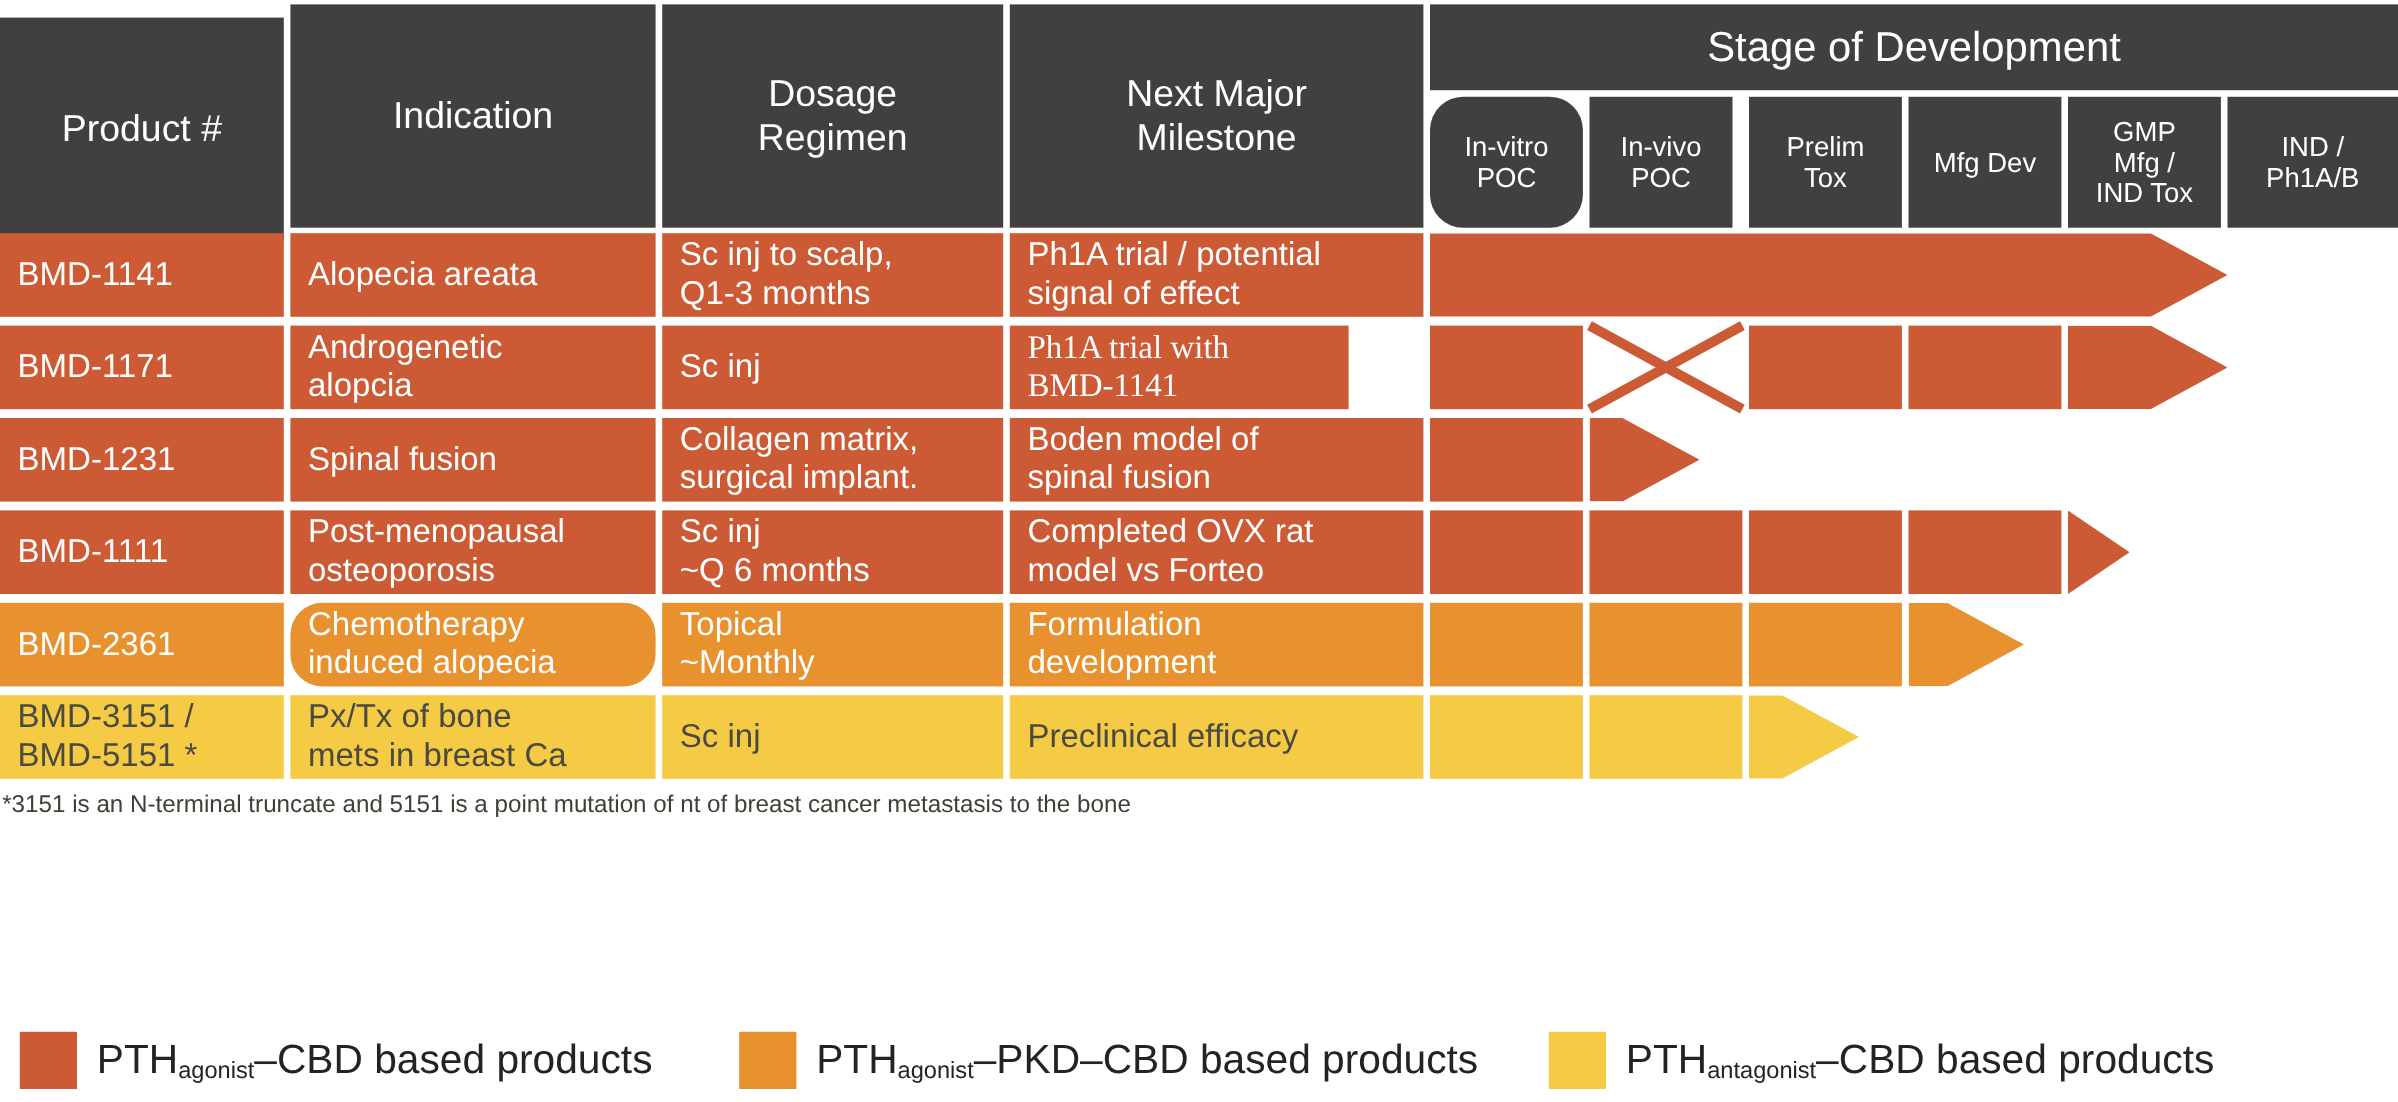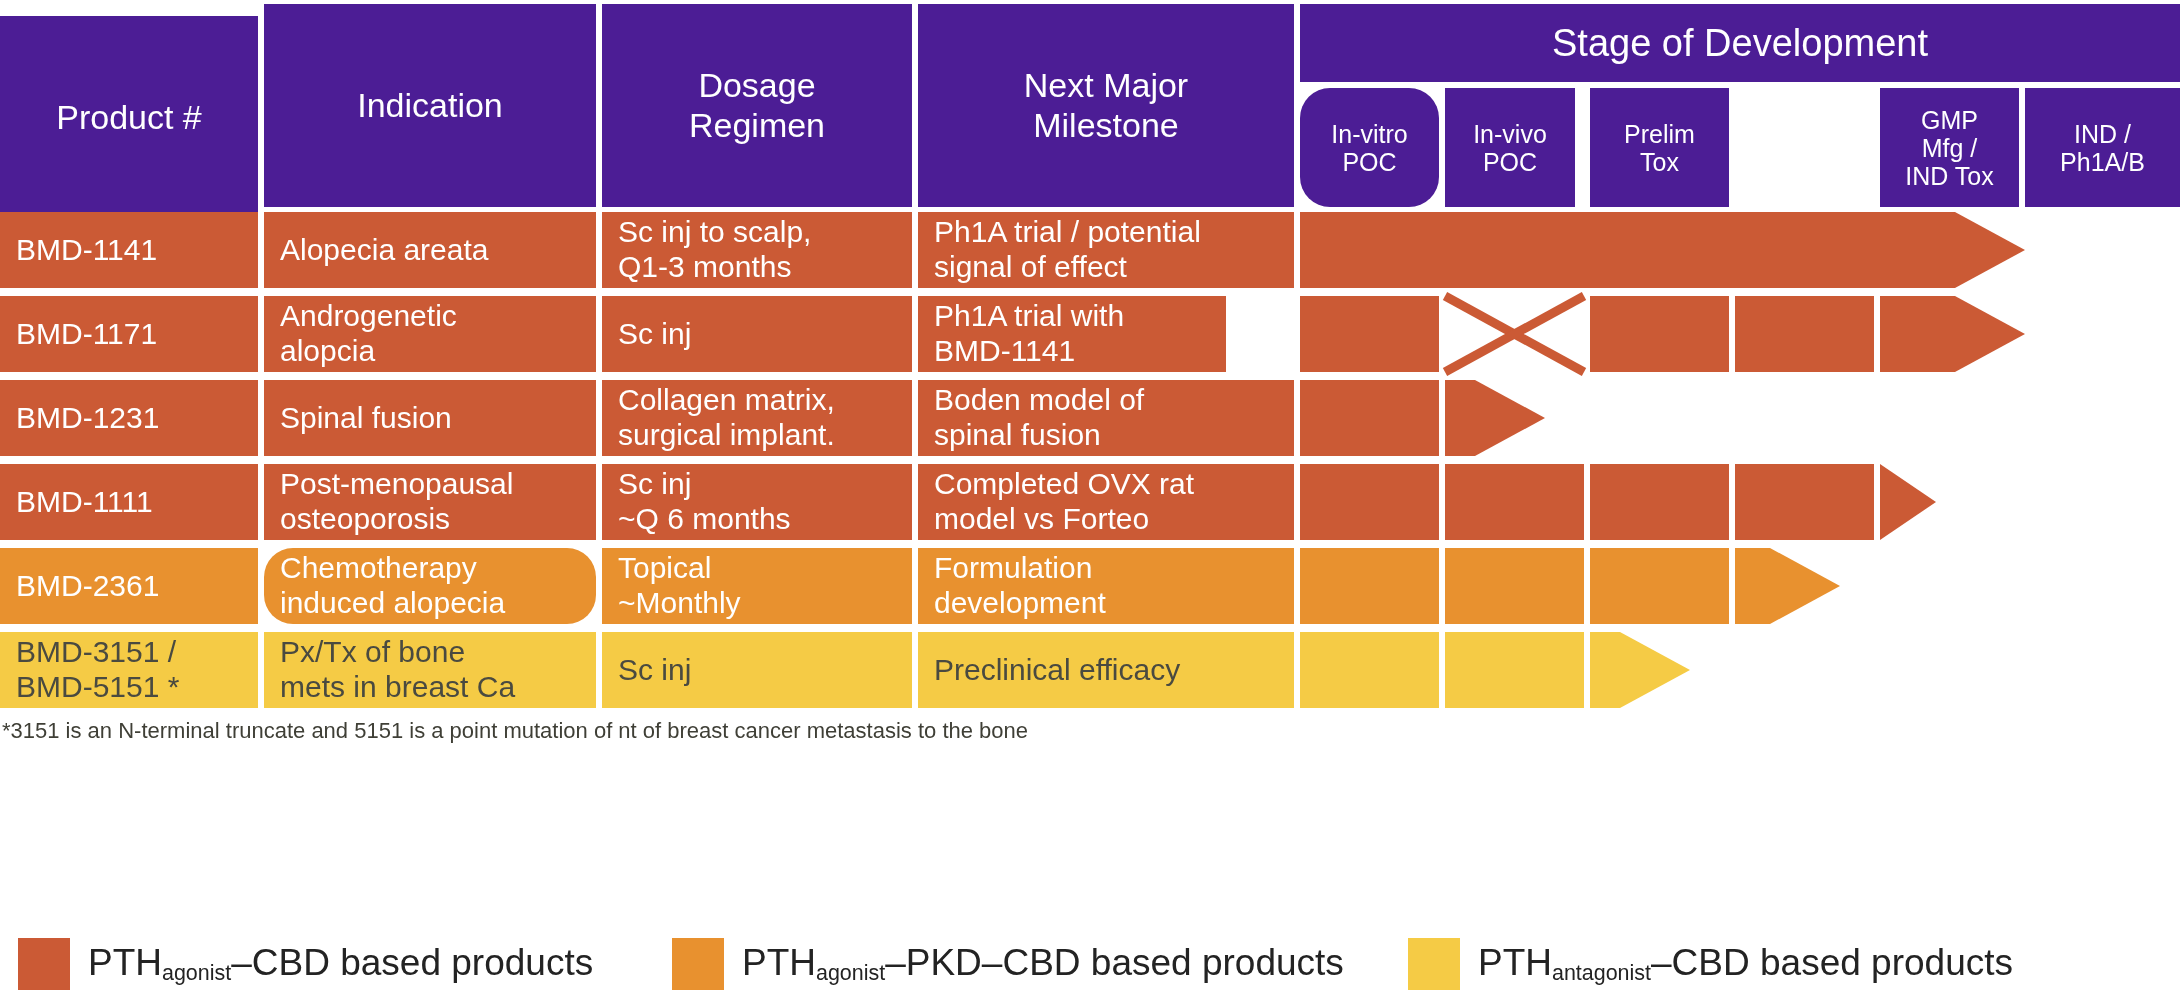--- a/index.html
+++ b/index.html
@@ -17,21 +17,21 @@
     box-sizing:border-box;
     display:flex;
     align-items:center;
     padding:0 16px;
     font-size:30px;
     line-height:1.16;
     color:#ffffff;
     white-space:pre-line;
   }
   .hdr{
-    background:#4c1d95;
+    background:#404040;
     color:#ffffff;
     justify-content:center;
     text-align:center;
     font-size:34px;
   }
   .hdr.big{font-size:38px;}
   .hdr.sub{font-size:25px;line-height:1.12;}
 
   
   .rowcell{}
@@ -82,41 +82,42 @@
 Milestone</div>
 
   <div class="cell hdr big" style="left:1300px;top:4px;width:880px;height:78px;">Stage of Development</div>
 
   <div class="cell hdr sub" style="left:1300px;top:88px;width:139px;height:119px;border-radius:30px;">In-vitro
 POC</div>
   <div class="cell hdr sub" style="left:1445px;top:88px;width:130px;height:119px;">In-vivo
 POC</div>
   <div class="cell hdr sub" style="left:1590px;top:88px;width:139px;height:119px;">Prelim
 Tox</div>
+  <div class="cell hdr sub" style="left:1735px;top:88px;width:139px;height:119px;">Mfg Dev</div>
   <div class="cell hdr sub" style="left:1880px;top:88px;width:139px;height:119px;">GMP
 Mfg /
 IND Tox</div>
   <div class="cell hdr sub" style="left:2025px;top:88px;width:155px;height:119px;">IND /
 Ph1A/B</div>
 
   <div class="cell rowcell c-red" style="left:0px;top:212px;width:258px;height:76px;">BMD-1141</div>
   <div class="cell rowcell c-red" style="left:264px;top:212px;width:332px;height:76px;">Alopecia areata</div>
   <div class="cell rowcell c-red" style="left:602px;top:212px;width:310px;height:76px;">Sc inj to scalp,
 Q1-3 months</div>
   <div class="cell rowcell c-red" style="left:918px;top:212px;width:376px;height:76px;">Ph1A trial / potential
 signal of effect</div>
 
   <div class="seg red" style="left:1300px;top:212px;width:725px;height:76px;
               clip-path:polygon(0 0, 655px 0, 725px 38px, 655px 100%, 0 100%);"></div>
 
   <div class="cell rowcell c-red" style="left:0px;top:296px;width:258px;height:76px;">BMD-1171</div>
   <div class="cell rowcell c-red" style="left:264px;top:296px;width:332px;height:76px;">Androgenetic
 alopcia</div>
   <div class="cell rowcell c-red" style="left:602px;top:296px;width:310px;height:76px;">Sc inj</div>
-  <div class="cell rowcell c-red" style="left:918px;top:296px;width:308px;height:76px;">Ph1A trial with
+  <div class="cell rowcell c-red" style="left:918px;top:296px;width:308px;height:76px;font-family:Liberation Serif, serif;">Ph1A trial with
 BMD-1141</div>
   <div class="seg red" style="left:1300px;top:296px;width:139px;height:76px;"></div>
 
   <svg class="xmark" style="left:1445px;top:296px;" width="139" height="76" viewBox="0 0 139 76">
     <line x1="0" y1="0" x2="139" y2="76" stroke="#cb5a35" stroke-width="9"></line>
     <line x1="139" y1="0" x2="0" y2="76" stroke="#cb5a35" stroke-width="9"></line>
   </svg>
   <div class="seg red" style="left:1590px;top:296px;width:139px;height:76px;"></div>
   <div class="seg red" style="left:1735px;top:296px;width:139px;height:76px;"></div>
   <div class="seg red" style="left:1880px;top:296px;width:145px;height:76px;

